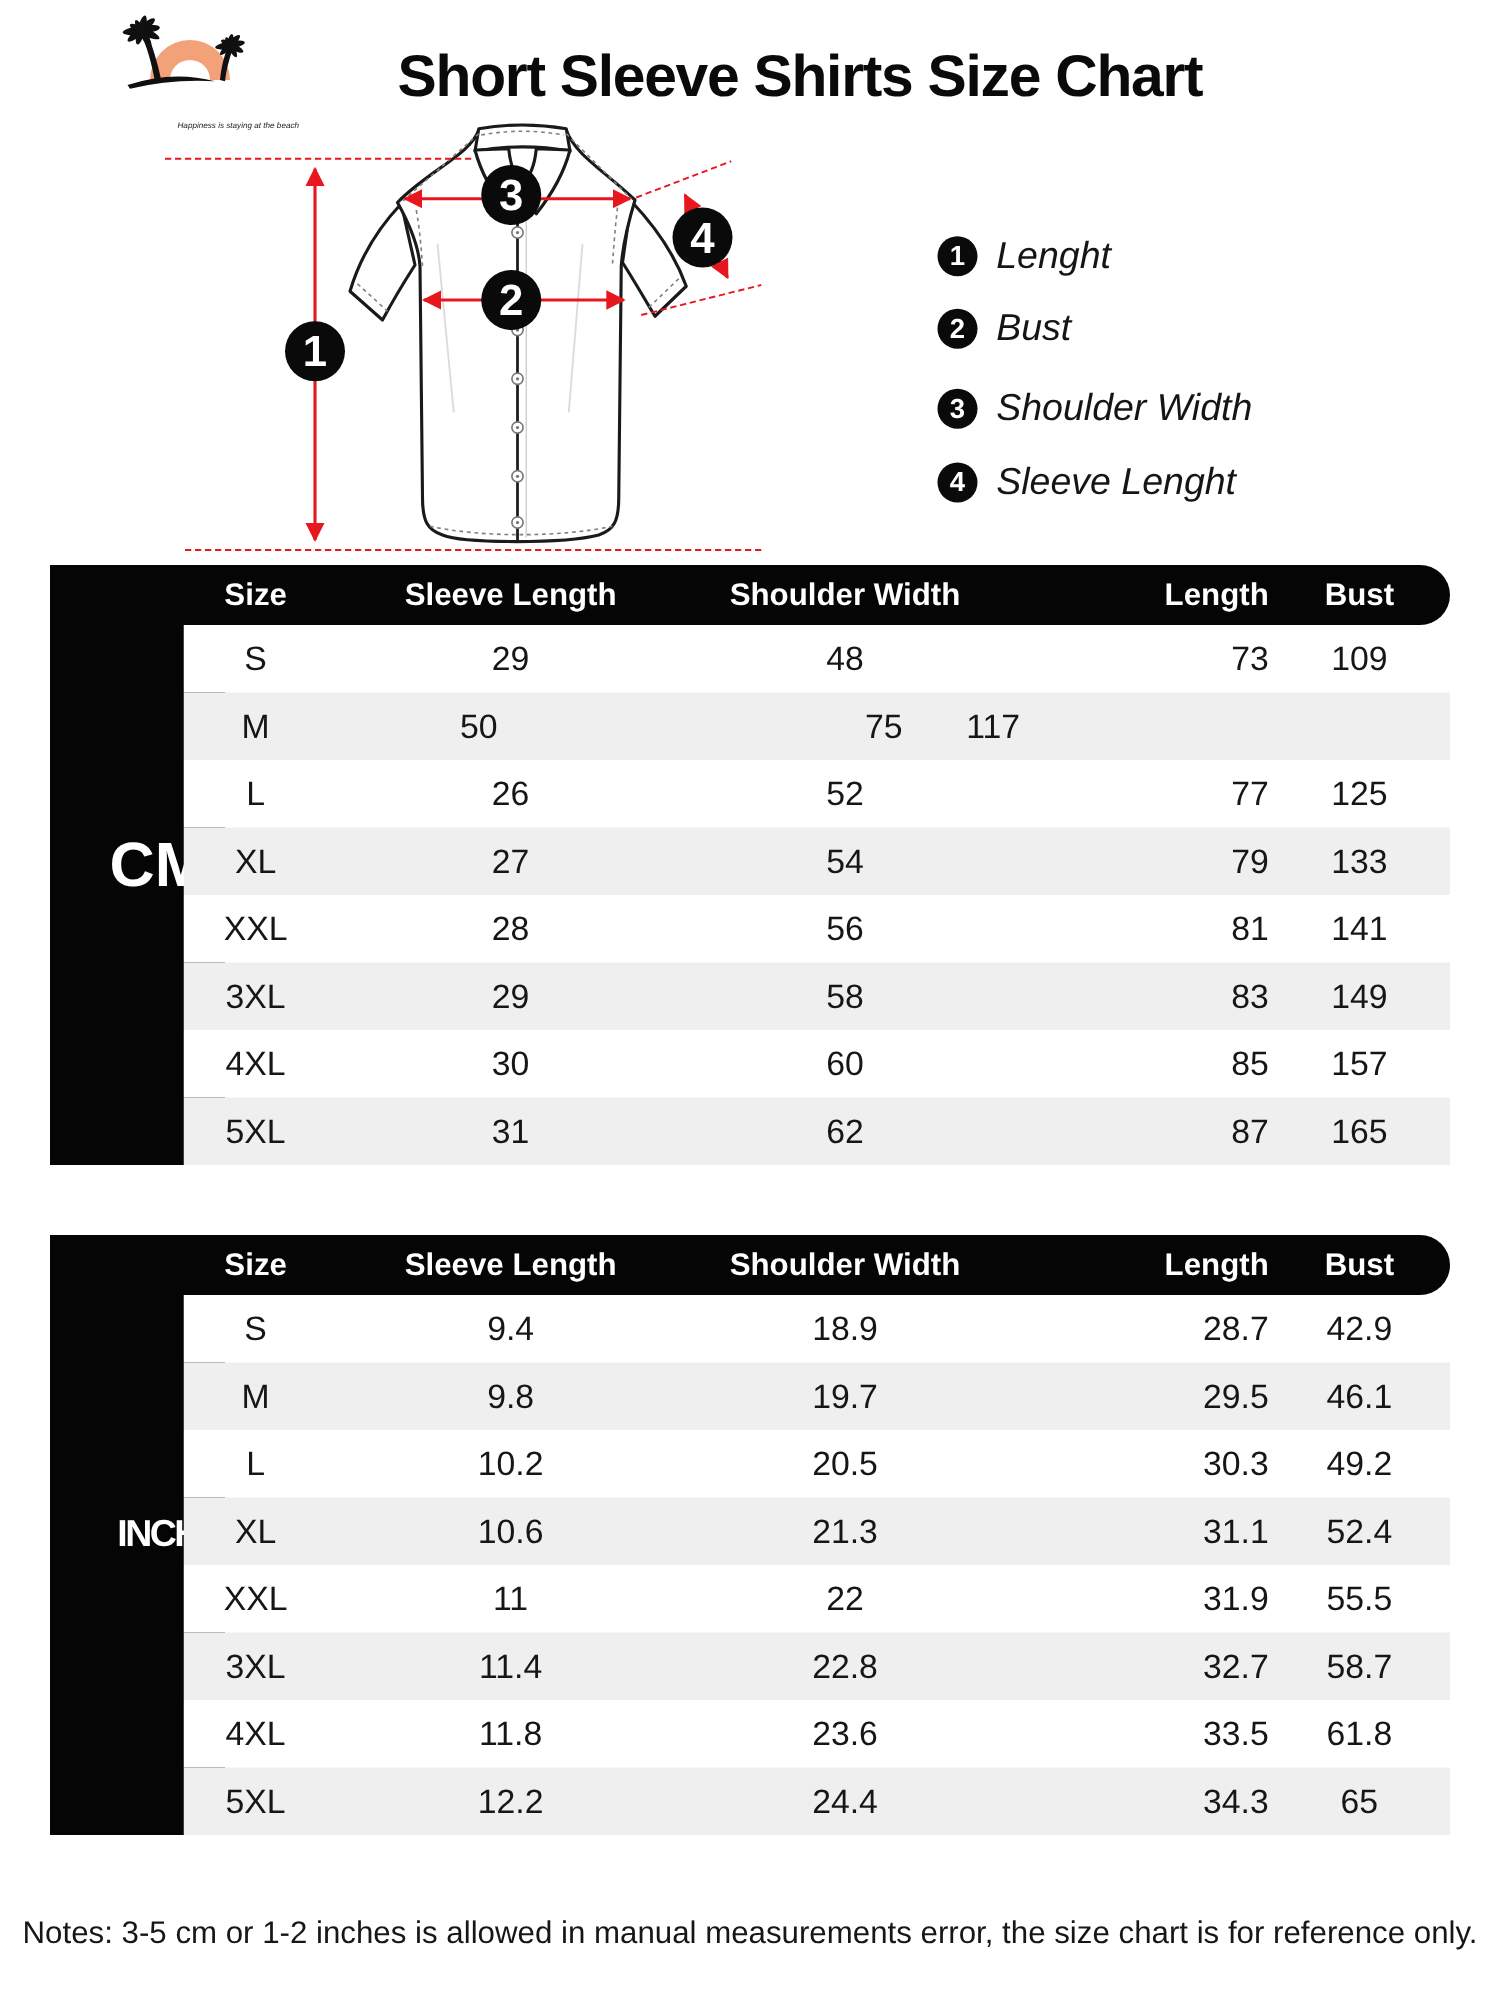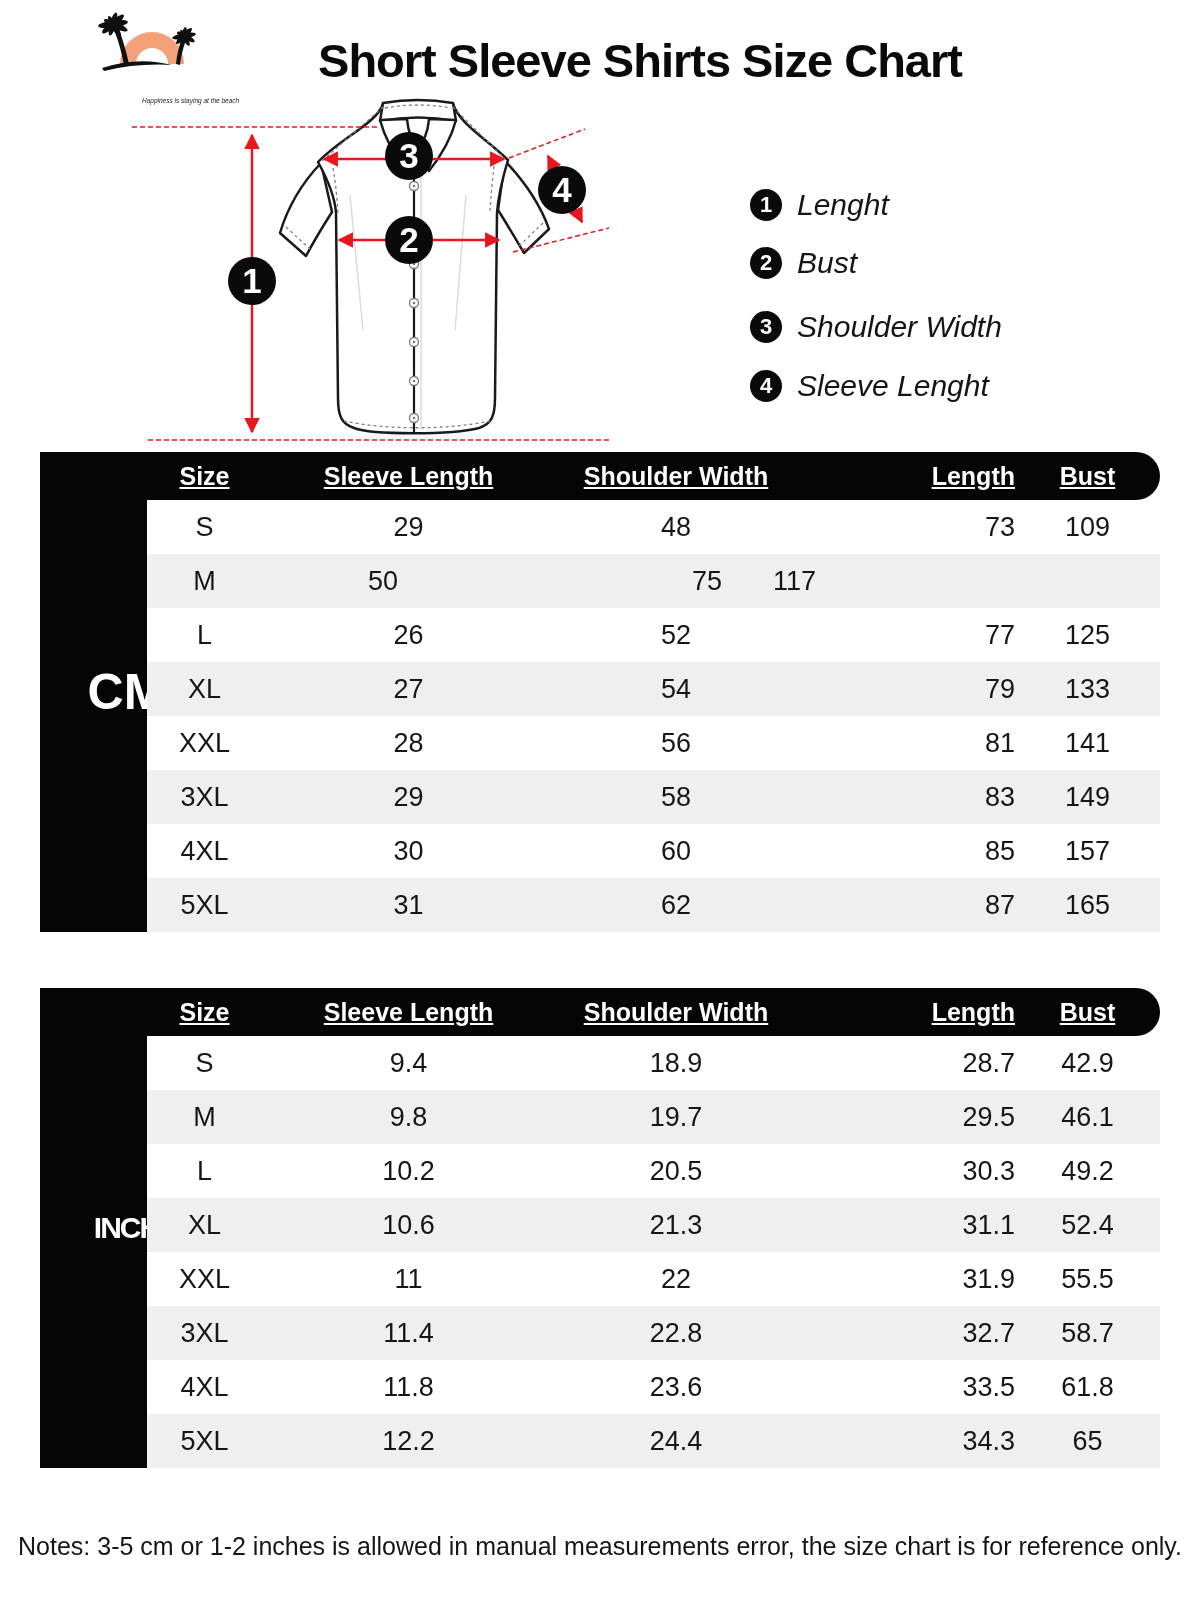--- a/index.html
+++ b/index.html
@@ -28,21 +28,21 @@
   
   .size-table{position:absolute;left:40px;width:1120px;height:480px;}
   .unit-col{position:absolute;left:0;top:0;width:107px;height:480px;background:#050505;color:#fff;
             display:flex;align-items:center;justify-content:center;font-weight:bold;padding-left:33px;}
   .unit-cm{font-size:50px;}
   .unit-inch{font-size:30px;letter-spacing:-2px;}
   .thead{position:absolute;left:0;top:0;width:1120px;height:48px;background:#050505;
          border-radius:0 26px 26px 0;display:flex;align-items:center;color:#fff;
          font-weight:bold;font-size:25px;}
   .thead .sp{width:107px;flex:0 0 107px;}
-  .hc{text-align:center;text-decoration:underline;}
+  .hc{text-align:center;}
   .trows{position:absolute;left:107px;top:48px;width:1013px;}
   .trow{height:54px;display:flex;align-items:center;font-size:27px;color:#161616;background:#fff;}
   .trow:nth-child(even){background:#efefef;}
   .tcell{text-align:center;}
   .c0{width:115px;flex:0 0 115px;}
   .c1{width:293px;flex:0 0 293px;}
   .c2{width:242px;flex:0 0 242px;}
   .c3{width:218px;flex:0 0 218px;text-align:right;}
   .c4{width:145px;flex:0 0 145px;}
 

